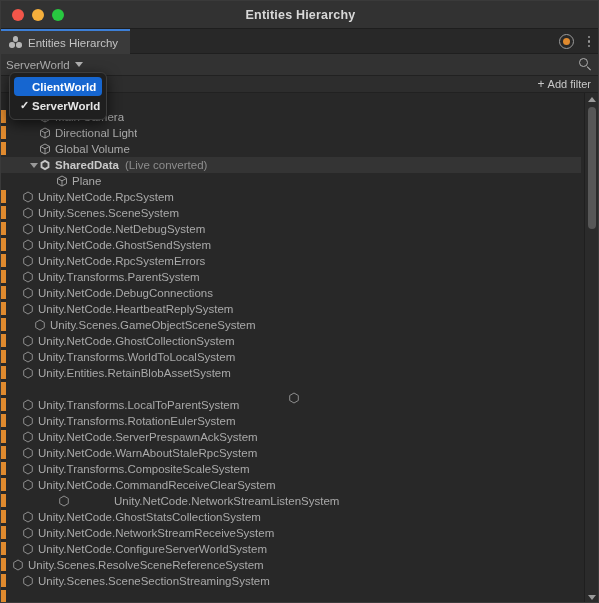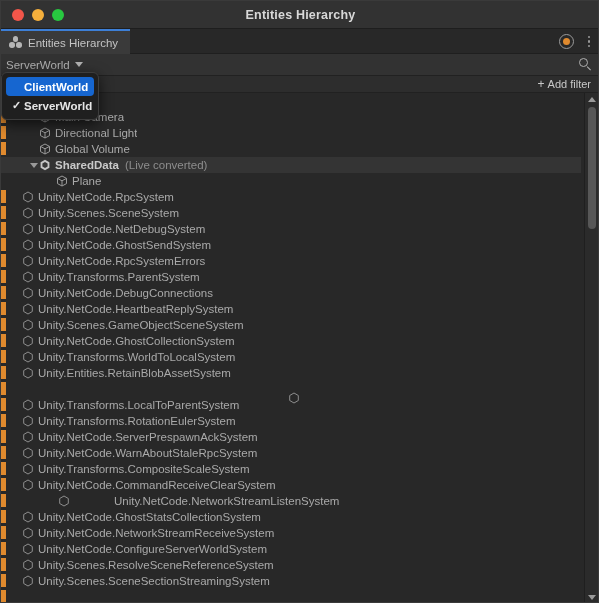--- a/index.html
+++ b/index.html
@@ -177,21 +177,21 @@
   .sbar .arrow.up   { top: 4px;  border-bottom: 5px solid #9a9a9a; }
   .sbar .arrow.down { bottom: 4px; border-top: 5px solid #9a9a9a; }
   .sbar .thumb {
     position: absolute; left: 3px; top: 14px;
     width: 8px; height: 122px;
     background: #575757; border-radius: 4px;
   }
 
   
   .popup {
-    position: absolute; top: 71px; left: 0;
+    position: absolute; top: 71px; left: 8px;
     width: 98px;
     background: #1f1f1f;
     border-radius: 6px;
     border: 1px solid #3d3d3d;
     padding: 4px 0;
     box-shadow: 0 4px 14px rgba(0,0,0,.65);
     z-index: 50;
   }
   .popup .item {
     height: 19px; display: flex; align-items: center;
@@ -412,21 +412,21 @@
         </div>
         <div class="row" style="padding-left: 10px;">
           <span class="tw "></span>
           <span class="ic">
             <svg width="12" height="12" viewBox="0 0 12 12">
               <path d="M6 1 L10.3 3.5 L10.3 8.5 L6 11 L1.7 8.5 L1.7 3.5 Z" fill="none" stroke="#8e8e8e" stroke-width="1"></path>
             </svg>
           </span>
           <span class="lbl">Unity.NetCode.HeartbeatReplySystem</span>
         </div>
-        <div class="row" style="padding-left: 10px;">
+        <div class="row" style="padding-left: 22px;">
           <span class="tw "></span>
           <span class="ic">
             <svg width="12" height="12" viewBox="0 0 12 12">
               <path d="M6 1 L10.3 3.5 L10.3 8.5 L6 11 L1.7 8.5 L1.7 3.5 Z" fill="none" stroke="#8e8e8e" stroke-width="1"></path>
             </svg>
           </span>
           <span class="lbl">Unity.Scenes.GameObjectSceneSystem</span>
         </div>
         <div class="row" style="padding-left: 10px;">
           <span class="tw "></span>
@@ -547,21 +547,21 @@
         </div>
         <div class="row" style="padding-left: 10px;">
           <span class="tw "></span>
           <span class="ic">
             <svg width="12" height="12" viewBox="0 0 12 12">
               <path d="M6 1 L10.3 3.5 L10.3 8.5 L6 11 L1.7 8.5 L1.7 3.5 Z" fill="none" stroke="#8e8e8e" stroke-width="1"></path>
             </svg>
           </span>
           <span class="lbl">Unity.NetCode.ConfigureServerWorldSystem</span>
         </div>
-        <div class="row" style="padding-left: 10px;">
+        <div class="row" style="">
           <span class="tw "></span>
           <span class="ic">
             <svg width="12" height="12" viewBox="0 0 12 12">
               <path d="M6 1 L10.3 3.5 L10.3 8.5 L6 11 L1.7 8.5 L1.7 3.5 Z" fill="none" stroke="#8e8e8e" stroke-width="1"></path>
             </svg>
           </span>
           <span class="lbl">Unity.Scenes.ResolveSceneReferenceSystem</span>
         </div>
         <div class="row" style="padding-left: 10px;">
           <span class="tw "></span>

